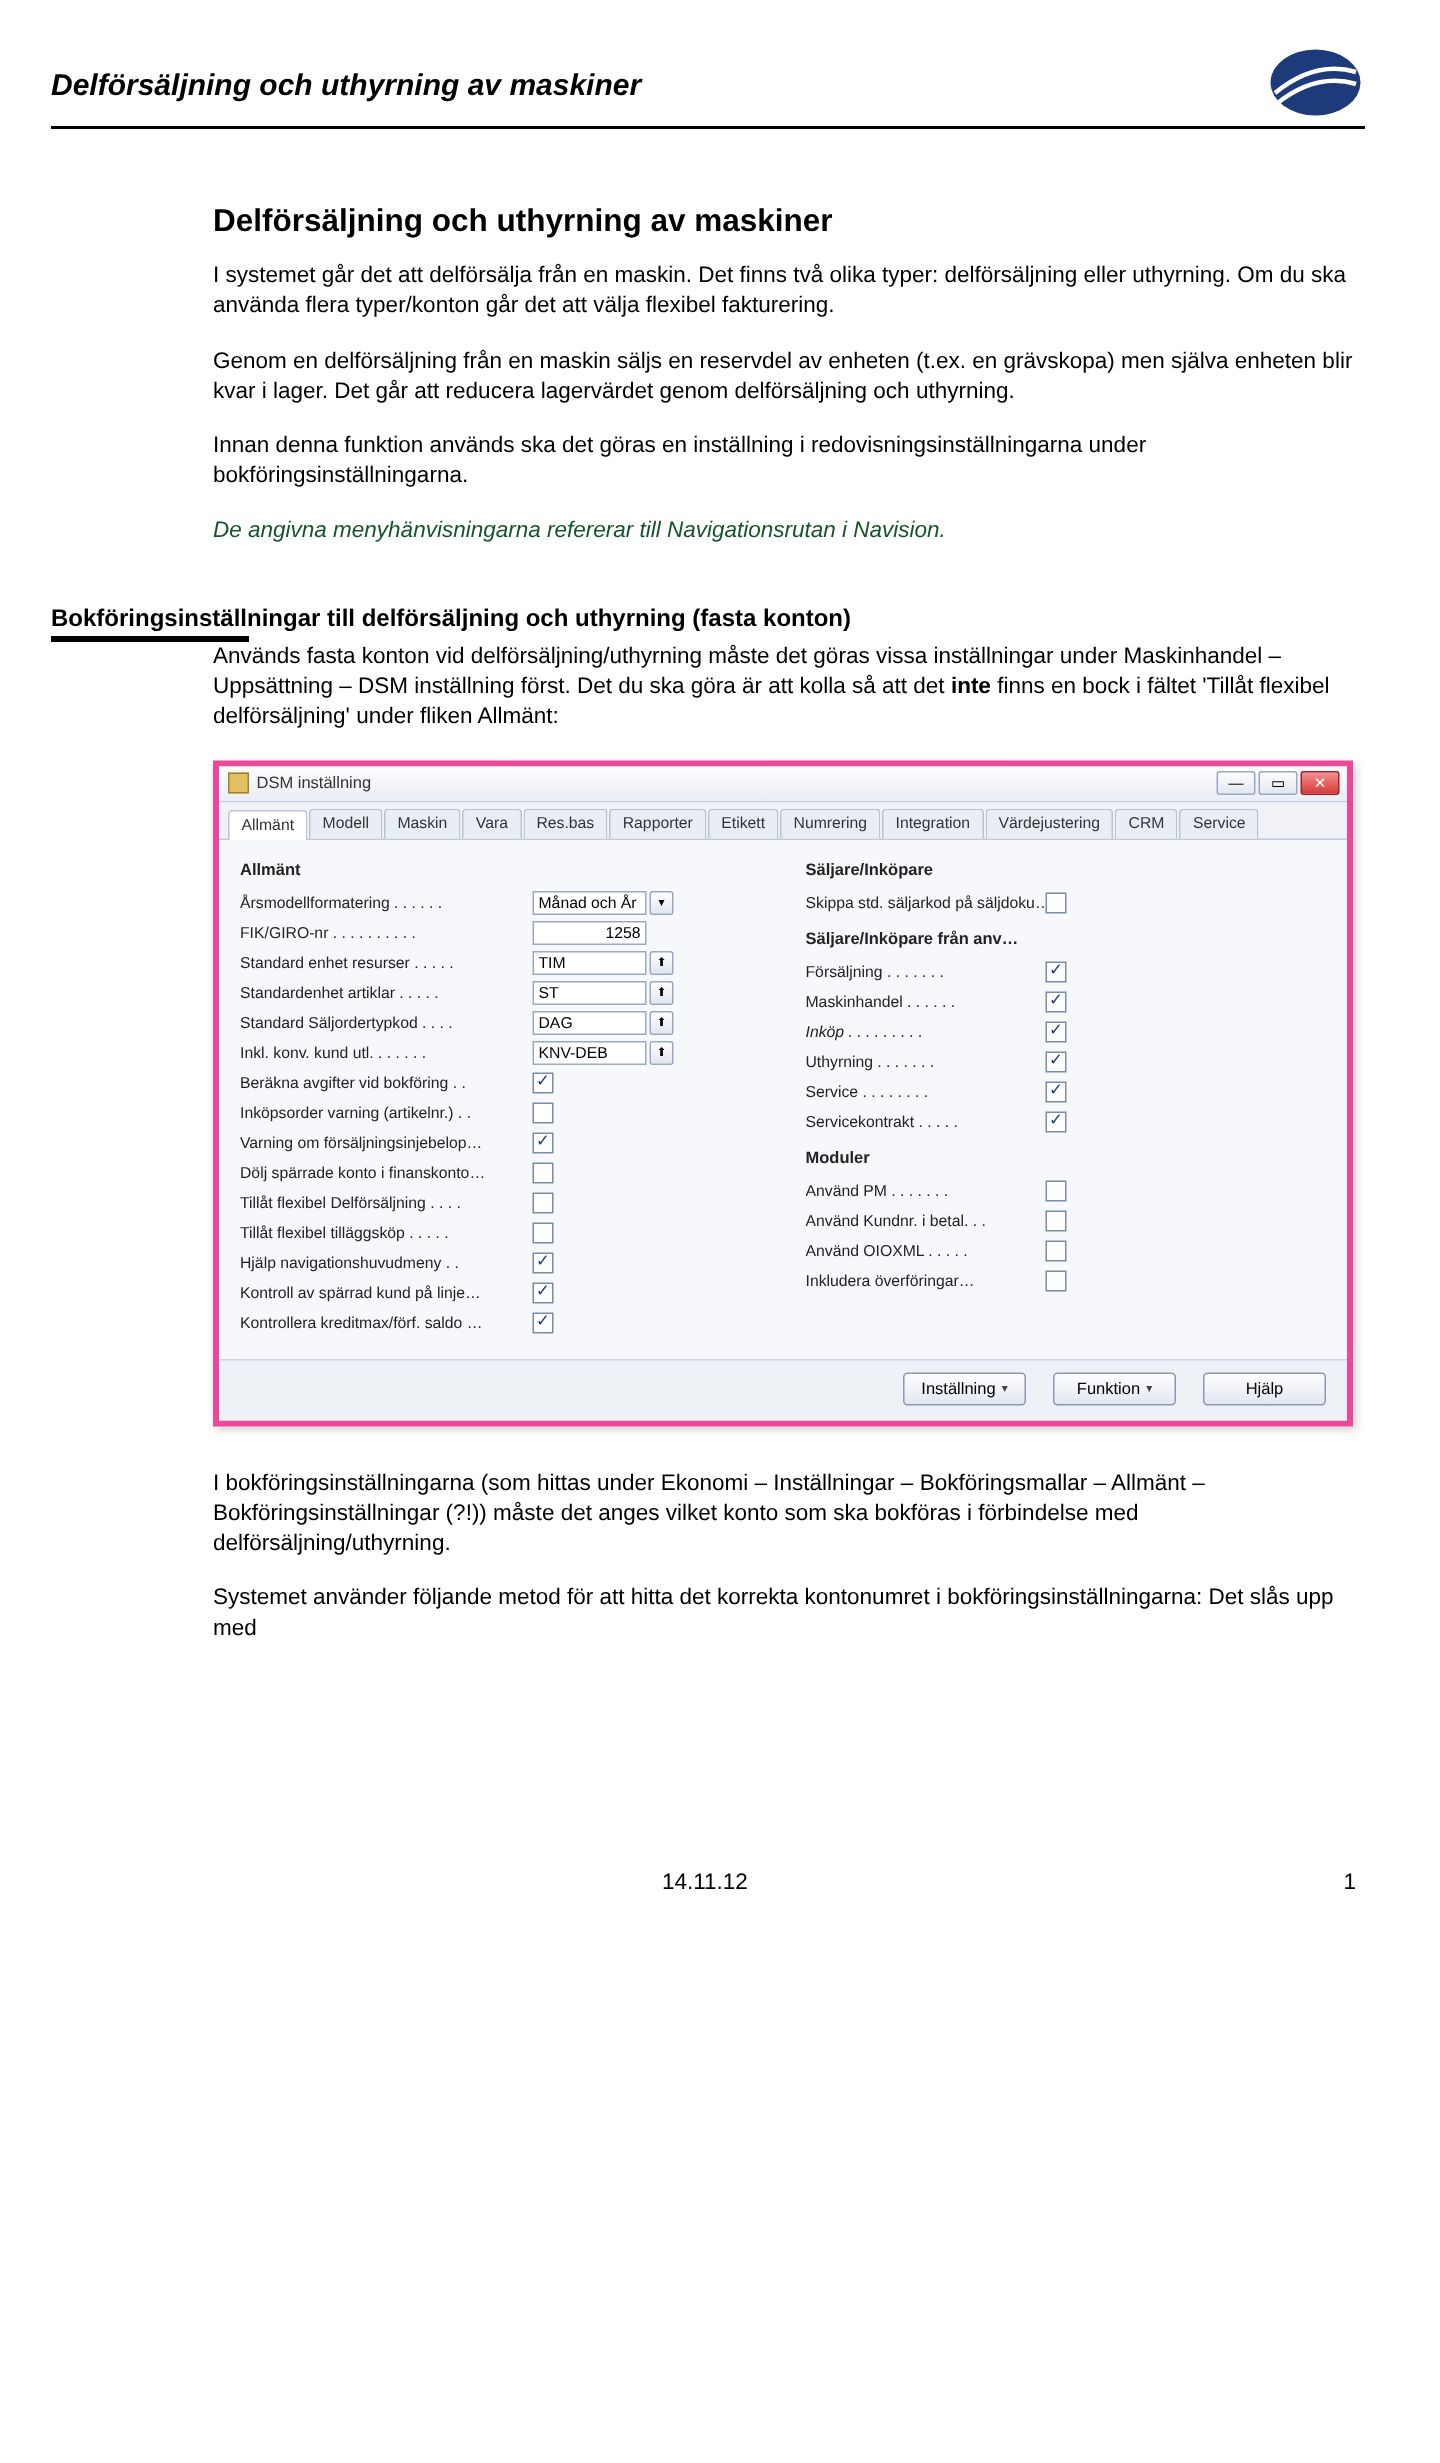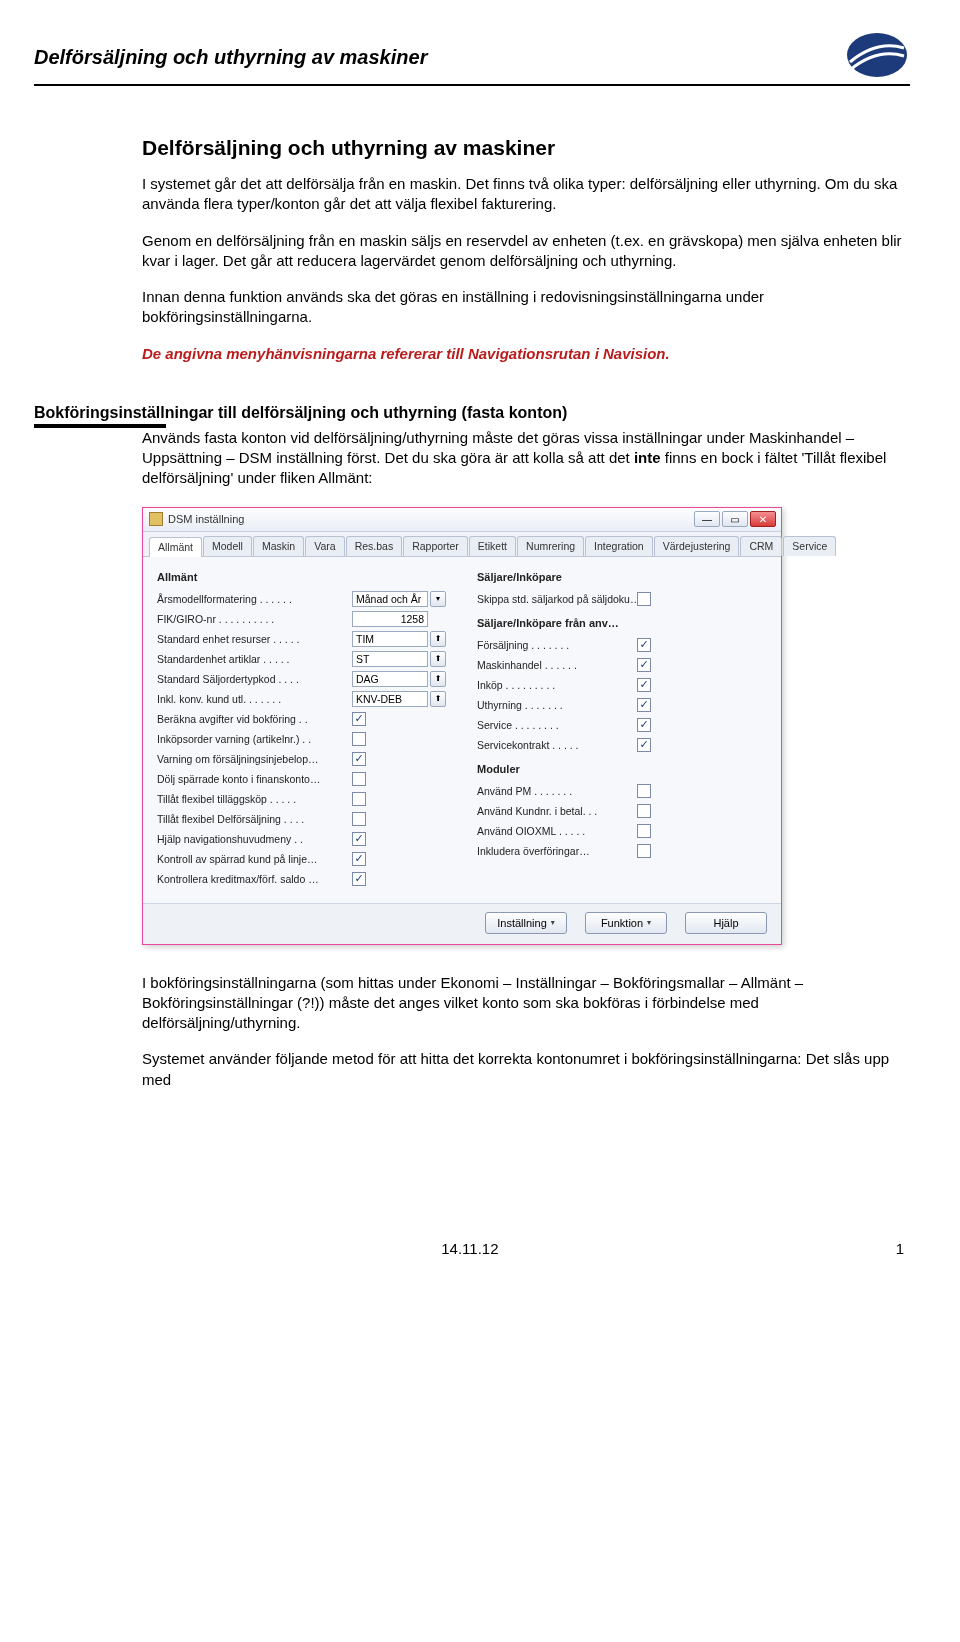--- a/index.html
+++ b/index.html
@@ -40,45 +40,44 @@
     font-size: 21px;
     margin-bottom: 14px;
     margin-left: 108px;
   }
   .body-indent {
     margin-left: 108px;
     line-height: 1.35;
   }
   .body-indent p { margin-bottom: 16px; }
   .blue-note {
-    color: #b91c1c;
+    color: #14532d;
     font-style: italic;
-    font-weight: bold;
   }
   .sect2-head {
     font-weight: bold;
     font-size: 16px;
     margin-top: 40px;
     margin-bottom: 2px;
   }
   .underline-bar {
     width: 132px;
     height: 4px;
     background: #000;
     margin-bottom: 0;
     margin-left: 0;
   }
   
   .dialog-container {
     margin-left: 108px;
     margin-top: 18px;
     margin-bottom: 28px;
-    border: 1px solid #ec4899;
+    border: 4px solid #ec4899;
     background: #f3f5f9;
-    width: 640px;
+    width: 760px;
     font-size: 11px;
     box-shadow: 2px 2px 6px rgba(0,0,0,0.2);
   }
   .titlebar {
     display: flex;
     align-items: center;
     justify-content: space-between;
     background: linear-gradient(#fdfdfe,#e9edf5);
     border-bottom: 1px solid #c8d0e0;
     padding: 3px 5px 3px 6px;
@@ -336,27 +335,27 @@
                 <div class="chk">✓</div>
               </div>
             </div>
             <div class="field-row">
               <div class="field-label">Dölj spärrade konto i finanskonto…</div>
               <div class="field-ctrl">
                 <div class="chk"></div>
               </div>
             </div>
             <div class="field-row">
+              <div class="field-label">Tillåt flexibel Delförsäljning . . . .</div>
+              <div class="field-ctrl">
+                <div class="chk"></div>
+              </div>
+            </div>
+            <div class="field-row">
               <div class="field-label">Tillåt flexibel tilläggsköp . . . . .</div>
-              <div class="field-ctrl">
-                <div class="chk"></div>
-              </div>
-            </div>
-            <div class="field-row">
-              <div class="field-label">Tillåt flexibel Delförsäljning . . . .</div>
               <div class="field-ctrl">
                 <div class="chk"></div>
               </div>
             </div>
             <div class="field-row">
               <div class="field-label">Hjälp navigationshuvudmeny . .</div>
               <div class="field-ctrl">
                 <div class="chk">✓</div>
               </div>
             </div>
@@ -392,21 +391,21 @@
                 <div class="chk">✓</div>
               </div>
             </div>
             <div class="field-row">
               <div class="field-label" style="width: 160px;">Maskinhandel . . . . . .</div>
               <div class="field-ctrl">
                 <div class="chk">✓</div>
               </div>
             </div>
             <div class="field-row">
-              <div class="field-label" style="width: 160px;">Inköp . . . . . . . . .</div>
+              <div class="field-label" style="width: 160px; font-style: italic;">Inköp . . . . . . . . .</div>
               <div class="field-ctrl">
                 <div class="chk">✓</div>
               </div>
             </div>
             <div class="field-row">
               <div class="field-label" style="width: 160px;">Uthyrning . . . . . . .</div>
               <div class="field-ctrl">
                 <div class="chk">✓</div>
               </div>
             </div>

